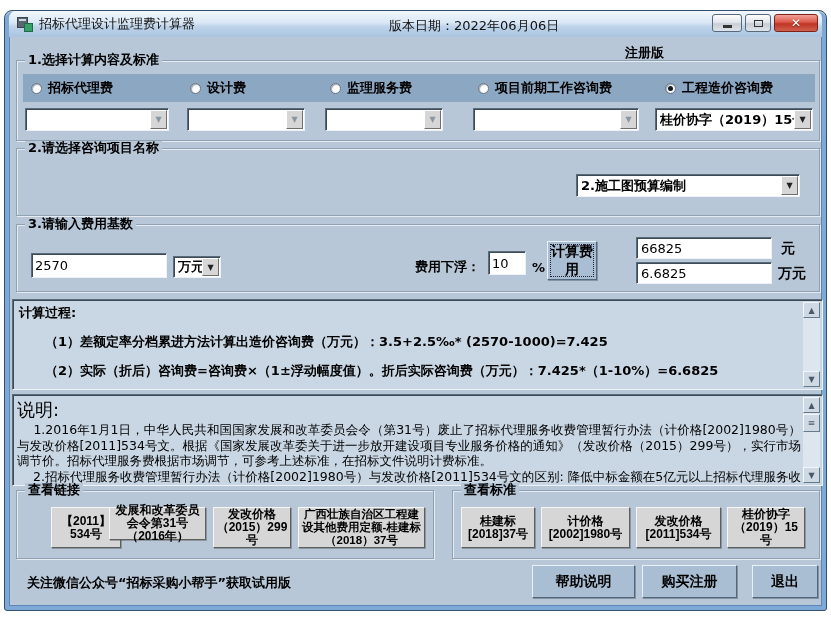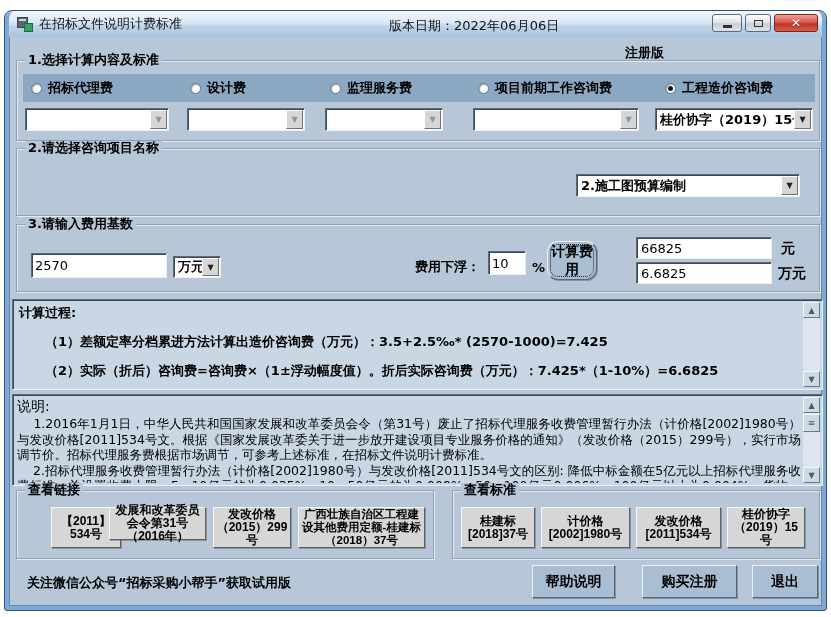--- a/index.html
+++ b/index.html
@@ -79,21 +79,21 @@
     border-top:1px solid #f6f6f6; border-left:1px solid #f6f6f6;
     border-right:1px solid #5f5f5f; border-bottom:1px solid #5f5f5f;
     box-shadow: 1px 1px 0 rgba(60,60,60,.35);
     font-size:12px; font-weight:bold; color:#000; line-height:13px; text-align:center;
     display:flex; align-items:center; justify-content:center; padding:1px 2px; cursor:default; }
 
   .textbox { position:absolute; background:#c9d6e3; }
   .textbox .tb-inner { position:absolute; left:2px; top:2px; right:19px; bottom:2px; overflow:hidden; }
   .proc-title { font-size:13px; font-weight:bold; padding:2px 0 0 4px; }
   .proc-line { font-size:13px; font-weight:bold; padding-left:30px; margin-top:11px; white-space:nowrap; }
-  .notes-title { font-size:14px; padding:1px 0 0 2px; }
+  .notes-title { font-size:18px; padding:1px 0 0 2px; }
   .notes-para { font-size:12.5px; line-height:15.5px; white-space:pre-wrap; padding:0 2px; text-align:justify; }
 
   .scrollbar { position:absolute; right:2px; top:2px; bottom:2px; width:17px; background:#dde6ee; }
   .sb-btn { position:absolute; left:0; width:17px; height:16px; background:#cfd9e4;
     border-top:1px solid #f2f6fa; border-left:1px solid #f2f6fa;
     border-right:1px solid #68798a; border-bottom:1px solid #68798a;
     display:flex; align-items:center; justify-content:center; font-size:8px; color:#4a5a6a; }
   .sb-up { top:0; } .sb-down { bottom:0; }
   .sb-thumb { position:absolute; left:0; top:17px; width:17px; height:18px; background:#cfd9e4;
     border-top:1px solid #f2f6fa; border-left:1px solid #f2f6fa;
@@ -104,21 +104,21 @@
 </style>
 </head>
 <body>
 
 <div class="window">
   <div class="titlebar">
     <span class="app-icon">
         <span class="sq1"></span>
         <span class="sq2"></span>
       </span>
-    <span class="title-text">在招标文件说明计费标准</span>
+    <span class="title-text">招标代理设计监理费计算器</span>
     <span class="version-text">版本日期：2022年06月06日</span>
     <span class="winbtns">
       <span class="winbtn min">
           <span class="glyph-min"></span>
         </span>
       <span class="winbtn max">
           <span class="glyph-max"></span>
         </span>
       <span class="winbtn close">
           <span class="glyph-close">✕</span>
@@ -186,21 +186,21 @@
     <div class="group" style="left:6px; top:187px; width:804px; height:68px;">
       <span class="legend">3.请输入费用基数</span>
       <input class="field sunken" style="left: 14px; top: 28px; width: 136px; height: 25px;" value="2570">
       <div class="combo sunken" style="left:156px; top:31px; width:48px; height:22px;">
         <span class="combo-text">万元</span>
         <span class="arrow-btn">▼</span>
       </div>
       <span class="lbl" style="left:398px; top:33px;">费用下浮：</span>
       <input class="field sunken" style="left: 471px; top: 26px; width: 38px; height: 24px;" value="10">
       <span class="lbl" style="left:515px; top:35px;">%</span>
-      <button class="btn-blue focus" style="left:530px; top:16px; width:50px; height:39px;border-radius:11px;">计算费用</button>
+      <button class="btn-blue focus" style="left:530px; top:16px; width:50px; height:39px;">计算费用</button>
       <div class="field sunken" style="left:619px; top:12px; width:136px; height:22px;">66825</div>
       <span class="lbl" style="left:764px; top:15px; font-size:14px;">元</span>
       <div class="field sunken" style="left:619px; top:37px; width:136px; height:22px;">6.6825</div>
       <span class="lbl" style="left:761px; top:40px; font-size:14px;">万元</span>
     </div>
 
     <div class="textbox sunken" style="left:2px; top:262px; width:811px; height:91px;">
       <div class="tb-inner">
         <div class="proc-title">计算过程:</div>
         <div class="proc-line">（1）差额定率分档累进方法计算出造价咨询费（万元）：3.5+2.5‰* (2570-1000)=7.425</div>
@@ -235,17 +235,17 @@
 
     <div class="group" style="left:442px; top:453px; width:368px; height:69px;">
       <span class="legend">查看标准</span>
       <button class="btn-grey" style="left:8px; top:16px; width:74px; height:41px;">桂建标[2018]37号</button>
       <button class="btn-grey" style="left:88px; top:16px; width:89px; height:41px;">计价格[2002]1980号</button>
       <button class="btn-grey" style="left:183px; top:16px; width:85px; height:41px;">发改价格[2011]534号</button>
       <button class="btn-grey" style="left:274px; top:16px; width:78px; height:41px;">桂价协字（2019）15号</button>
     </div>
 
     <span class="footer-note" style="left:17px; top:537px;">关注微信公众号“招标采购小帮手”获取试用版</span>
-    <button class="btn-blue" style="left:522px; top:528px; width:83px; height:33px;">帮助说明</button>
+    <button class="btn-blue" style="left:522px; top:528px; width:103px; height:33px;">帮助说明</button>
     <button class="btn-blue" style="left:632px; top:528px; width:95px; height:33px;">购买注册</button>
     <button class="btn-blue" style="left:742px; top:528px; width:66px; height:33px;">退出</button>
   </div>
 </div>
 
 </body></html>

